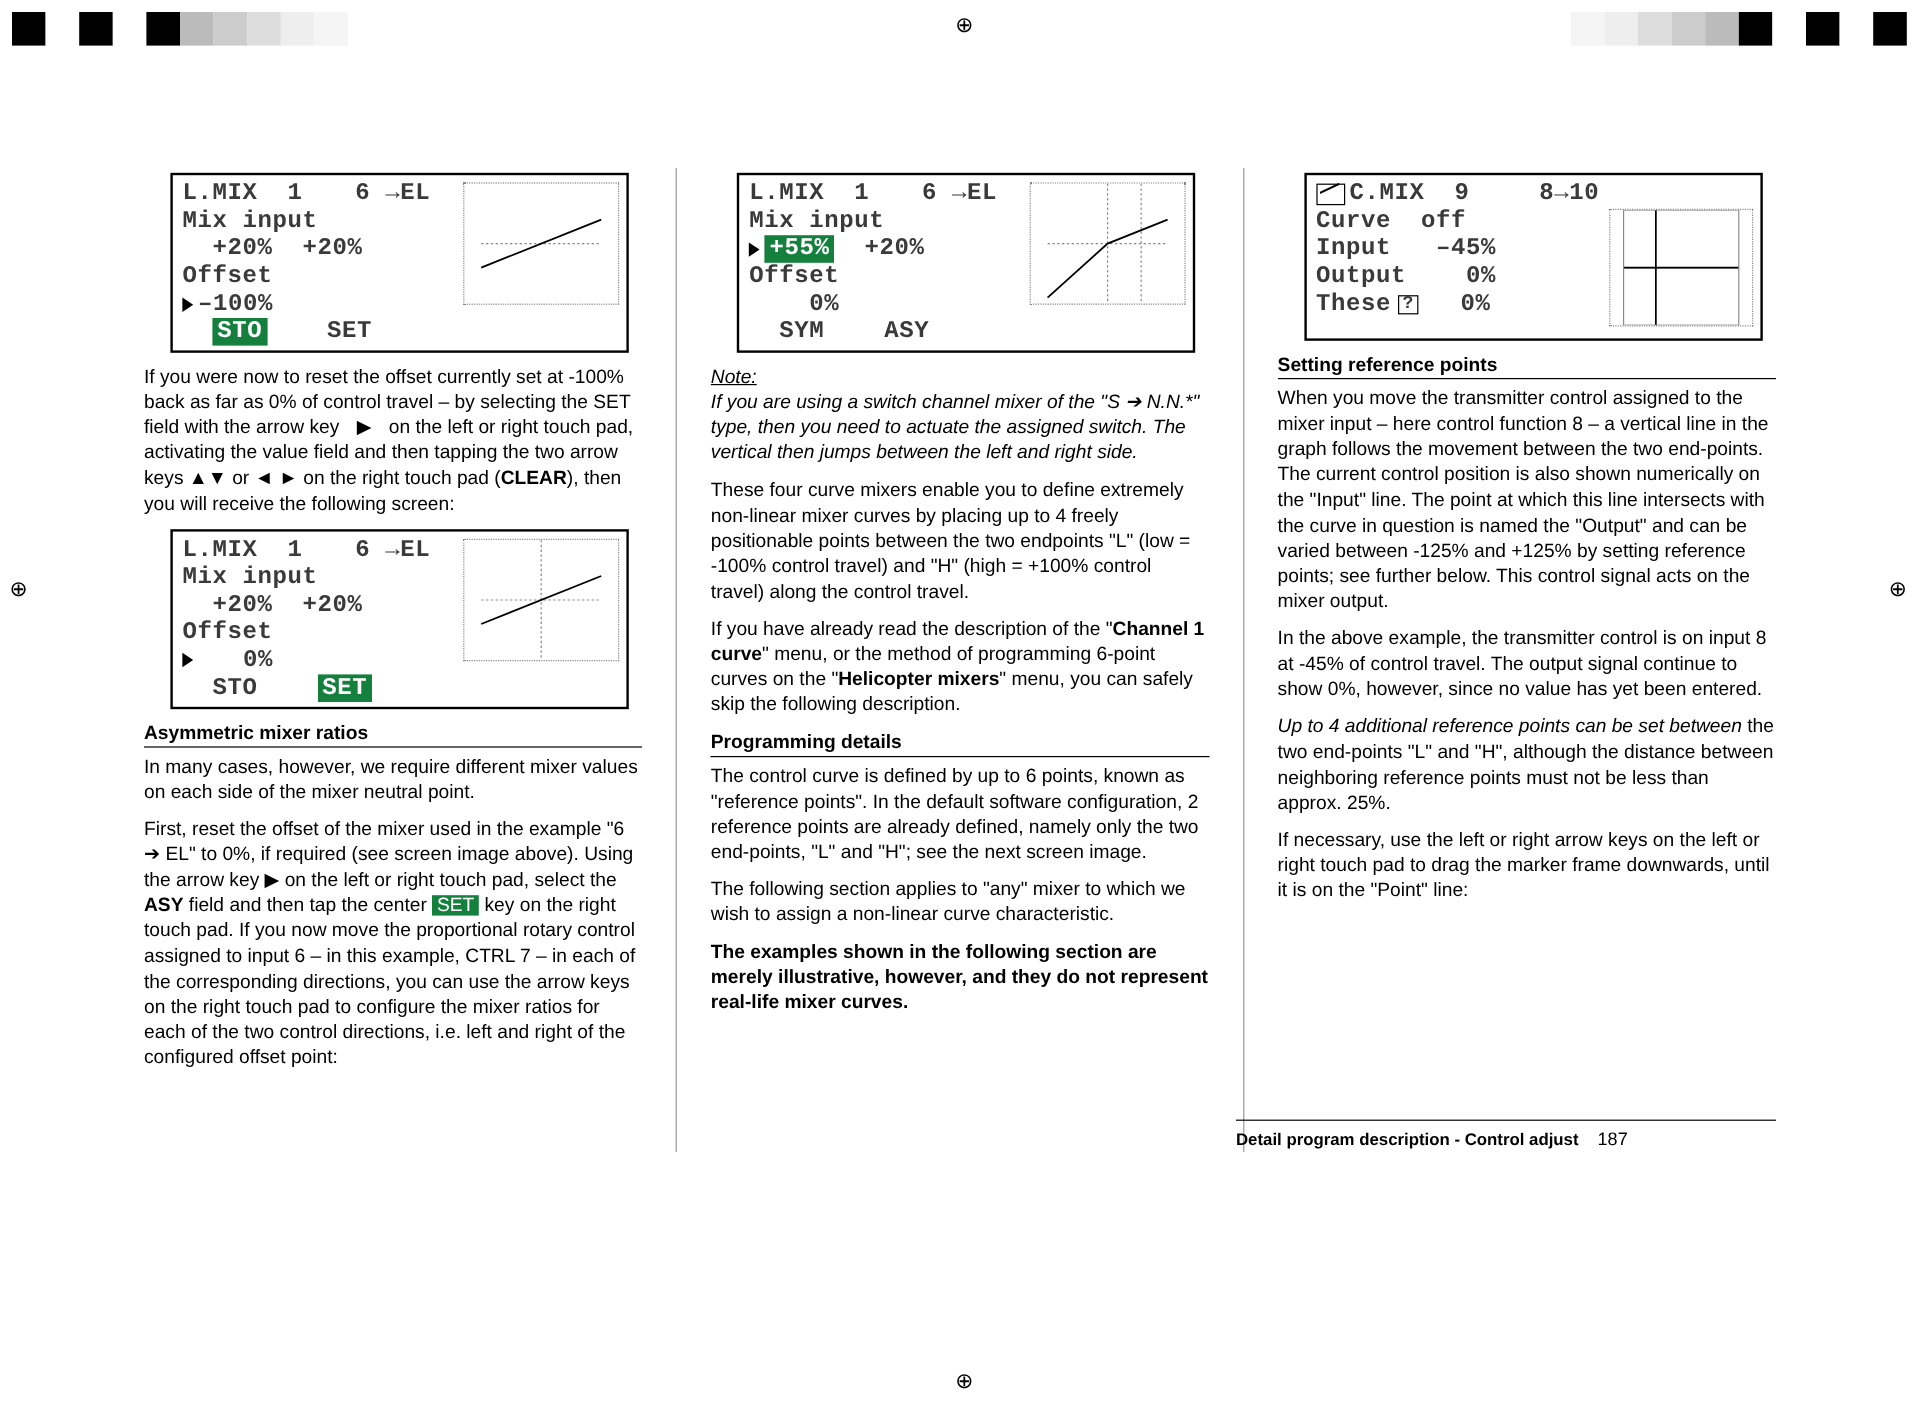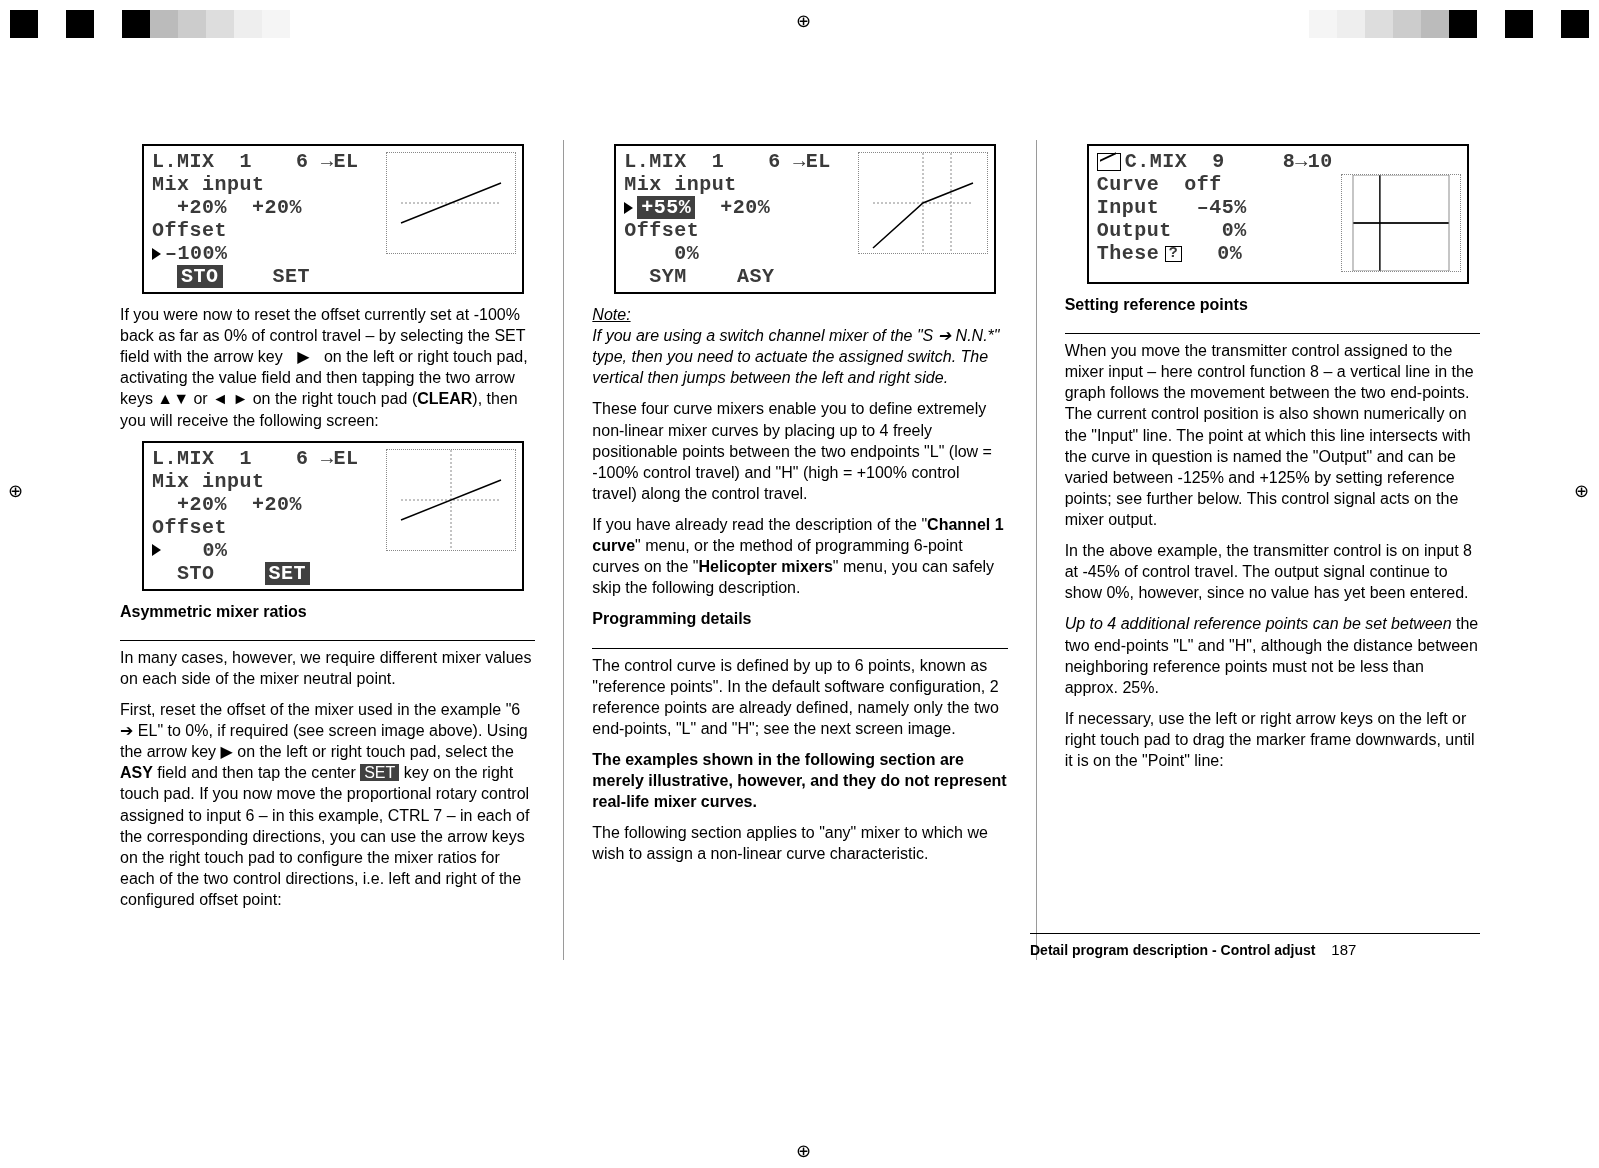--- a/index.html
+++ b/index.html
@@ -79,30 +79,30 @@
   .marker-tri {
     display: inline-block;
     width: 0; height: 0;
     border-top: 6px solid transparent;
     border-bottom: 6px solid transparent;
     border-left: 9px solid #000;
     margin-right: 4px;
     vertical-align: middle;
   }
   .inv {
-    background: #404040;
+    background: #15803d;
     color: #fff;
     padding: 0 4px;
   }
   .para { margin: 6px 0 10px 0; }
   .heading {
     font-weight: bold;
     font-size: 16px;
     border-bottom: 1px solid #000;
-    padding-bottom: 18px;
+    padding-bottom: 0;
     margin: 8px 0 6px 0;
   }
   .underline {
     text-decoration: underline;
     font-style: italic;
   }
   .italic { font-style: italic; }
   .bold { font-weight: bold; }
   .footer {
     position: absolute;
@@ -307,22 +307,22 @@
     <span class="italic">If you are using a switch channel mixer of the "S ➔ N.N.*" type, then you need to actuate the assigned switch. The vertical then jumps between the left and right side.</span>
   </div>
 
   <div class="para">These four curve mixers enable you to define extremely non-linear mixer curves by placing up to 4 freely positionable points between the two endpoints "L" (low = -100% control travel) and "H" (high = +100% control travel) along the control travel.</div>
   <div class="para">
     <span>If you have already read the description of the "</span><span class="bold">Channel 1 curve</span><span>" menu, or the method of programming 6-point curves on the "</span><span class="bold">Helicopter mixers</span><span>" menu, you can safely skip the following description.</span>
   </div>
 
   <div class="heading">Programming details</div>
   <div class="para">The control curve is defined by up to 6 points, known as "reference points". In the default software configuration, 2 reference points are already defined, namely only the two end-points, "L" and "H"; see the next screen image.</div>
+  <div class="para">The following section applies to "any" mixer to which we wish to assign a non-linear curve characteristic.</div>
   <div class="para bold">The examples shown in the following section are merely illustrative, however, and they do not represent real-life mixer curves.</div>
-  <div class="para">The following section applies to "any" mixer to which we wish to assign a non-linear curve characteristic.</div>
 </div>
 
 <div class="col-sep"></div>
 
 <div class="col">
 
   <div class="lcd lcd-narrow" style="height:128px">
     <div class="row">
             <span class="icon-curve"></span>
             <span class="txt">C.MIX  9</span>

